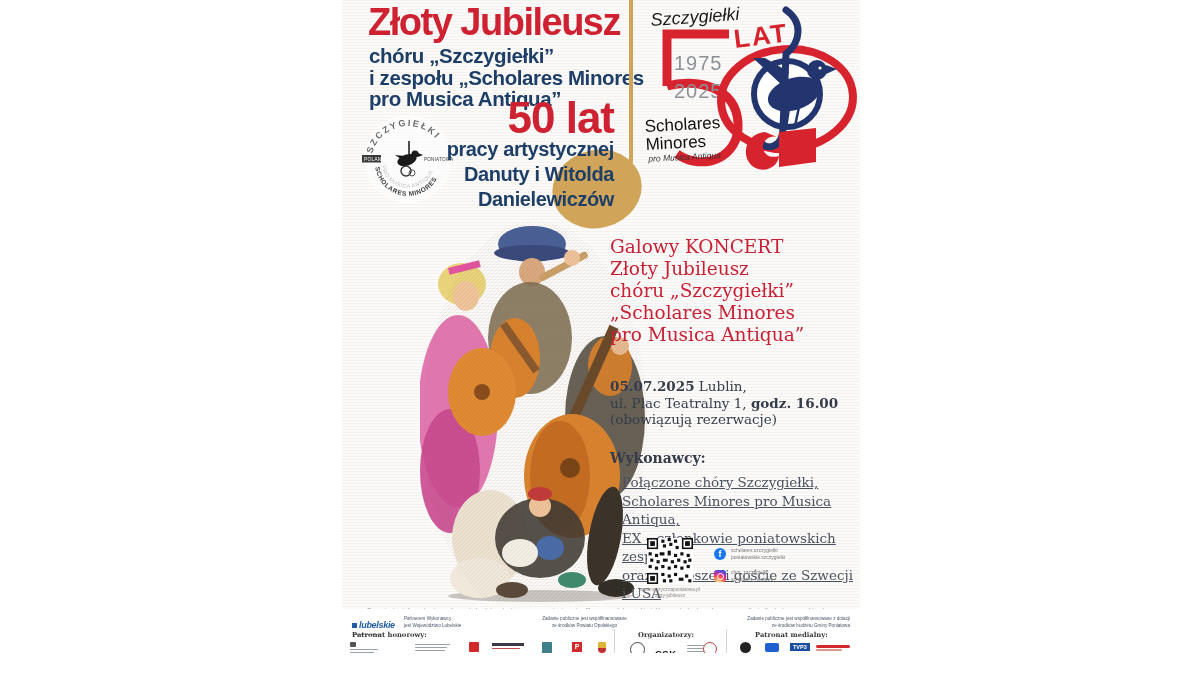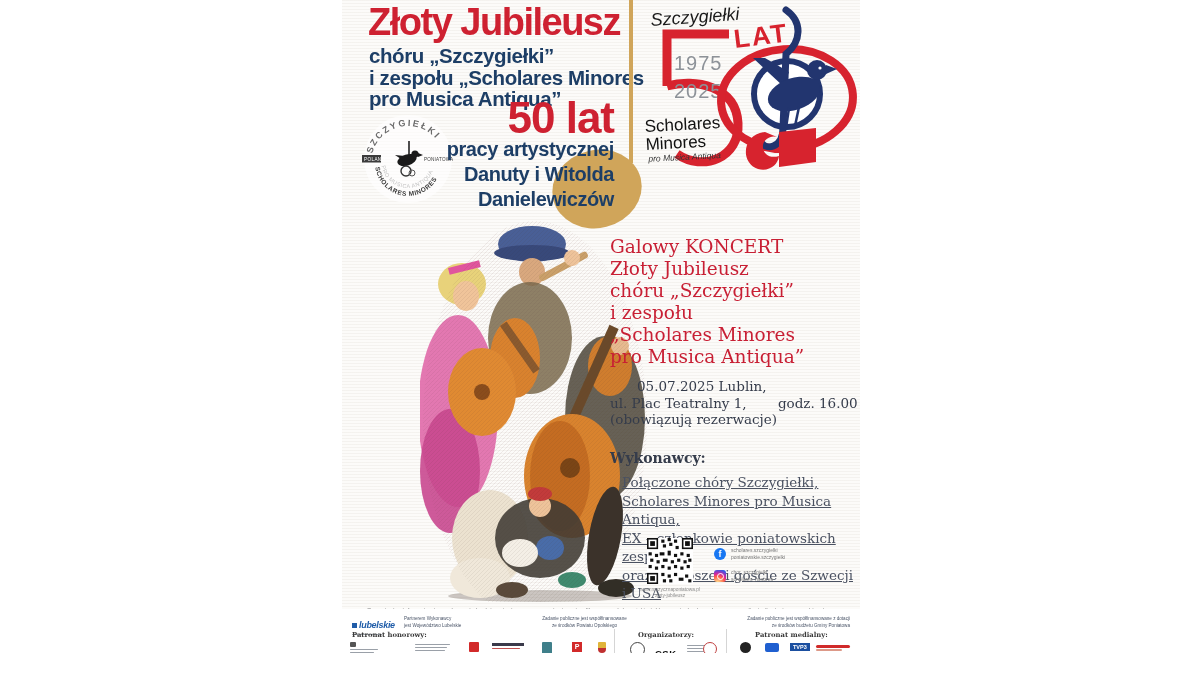--- a/index.html
+++ b/index.html
@@ -21,21 +21,21 @@
   
   .gold-stem{left:287px;top:0;width:4px;height:163px;background:#d0a55a;z-index:1;}
   .gold-head{left:210px;top:150px;width:90px;height:78px;border-radius:50%;
     background:#d0a55a;transform:rotate(-14deg);z-index:1;}
 
   
   .concert{left:268px;top:236px;font-family:"DejaVu Serif",serif;font-weight:normal;
     font-size:18.5px;line-height:22px;color:#c81f34;z-index:5;}
   .details{left:268px;top:378px;font-family:"DejaVu Serif",serif;font-size:13.5px;
     line-height:16.5px;color:#353c4b;z-index:5;}
-  .details b{font-weight:normal;margin-left:27px;}
+  .details b{font-weight:bold;}
   .wyk-label{left:268px;top:450px;font-family:"DejaVu Serif",serif;font-weight:bold;
     font-size:14px;color:#353c4b;z-index:5;}
   .wyk-lines{left:280px;top:473px;font-family:"DejaVu Serif",serif;font-size:13.5px;
     line-height:18.5px;color:#4a5161;z-index:5;text-decoration:underline;}
 
   
   .qr{left:305px;top:538px;width:46px;height:46px;z-index:5;}
   .qr-cap{left:277px;top:587px;width:102px;text-align:center;font-size:4.8px;color:#8a8a8a;
     line-height:1.35;z-index:5;}
   .social{left:372px;top:547px;z-index:5;}
@@ -204,21 +204,20 @@
           <ellipse cx="92" cy="384" rx="16" ry="8" fill="#5a4a3a"></ellipse>
           <ellipse cx="115" cy="215" rx="112" ry="200" fill="url(#xh)" opacity="0.65"></ellipse>
         </g>
       </svg>
     </div>
 
     <div class="abs concert">
       <div>Galowy KONCERT</div>
       <div>Złoty Jubileusz</div>
       <div>chóru „Szczygiełki”</div>
-      <div>i zespołu</div>
       <div>„Scholares Minores</div>
       <div>pro Musica Antiqua”</div>
     </div>
 
     <div class="abs details">
       <div><b>05.07.2025</b><span> Lublin,</span></div>
       <div><span>ul. Plac Teatralny 1, </span><b>godz. 16.00</b></div>
       <div>(obowiązują rezerwacje)</div>
     </div>
 

